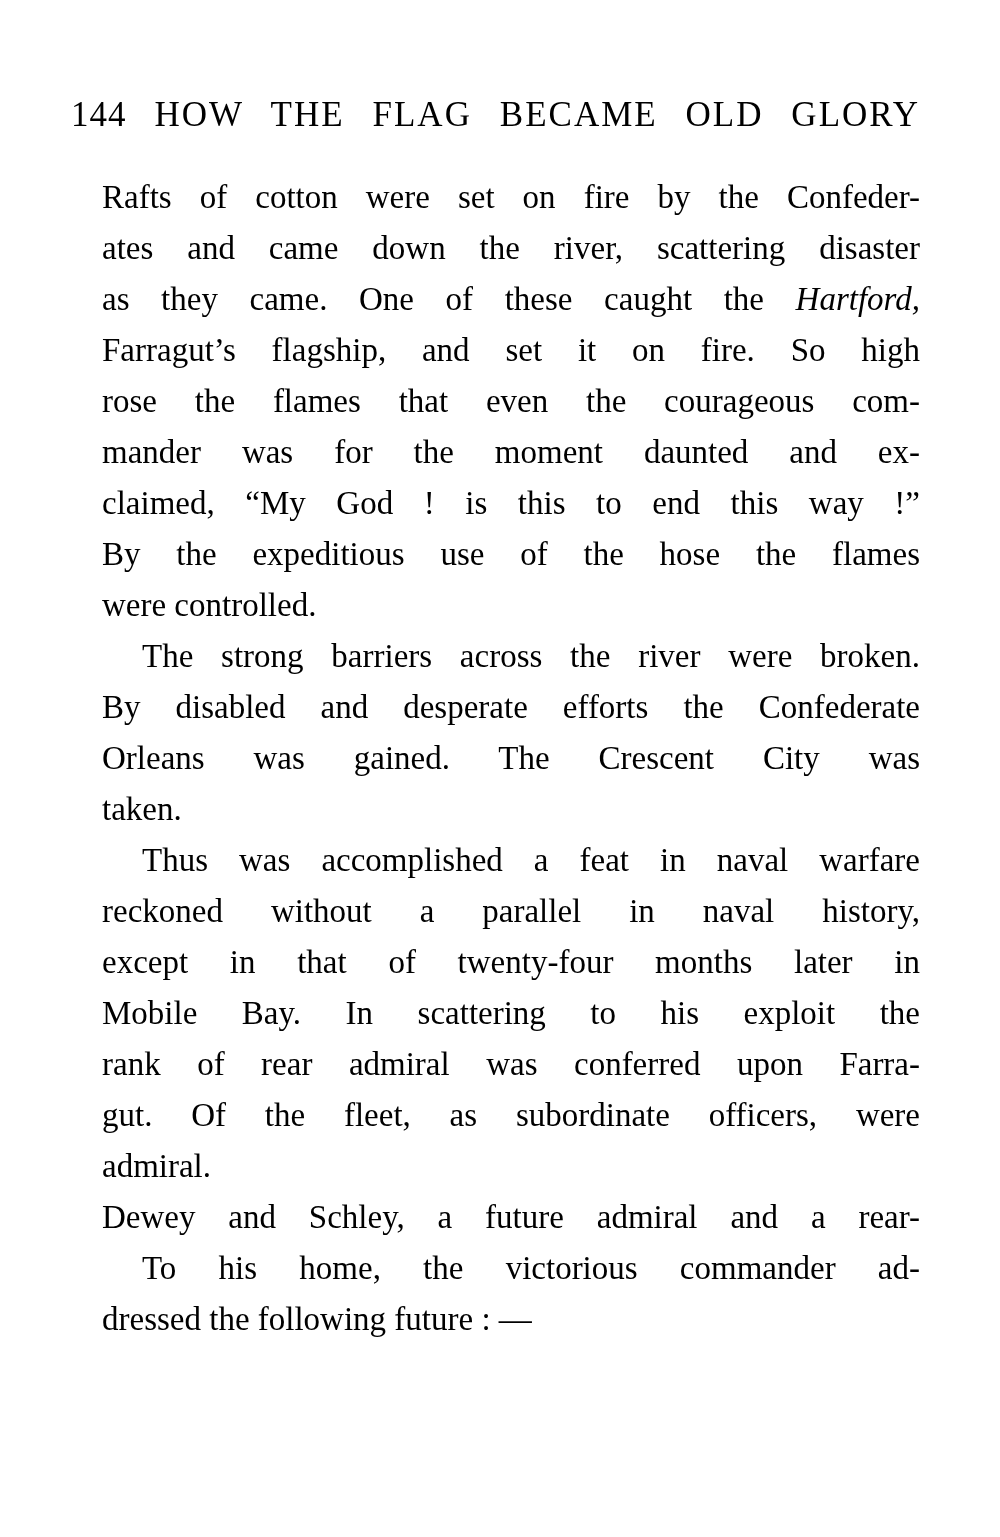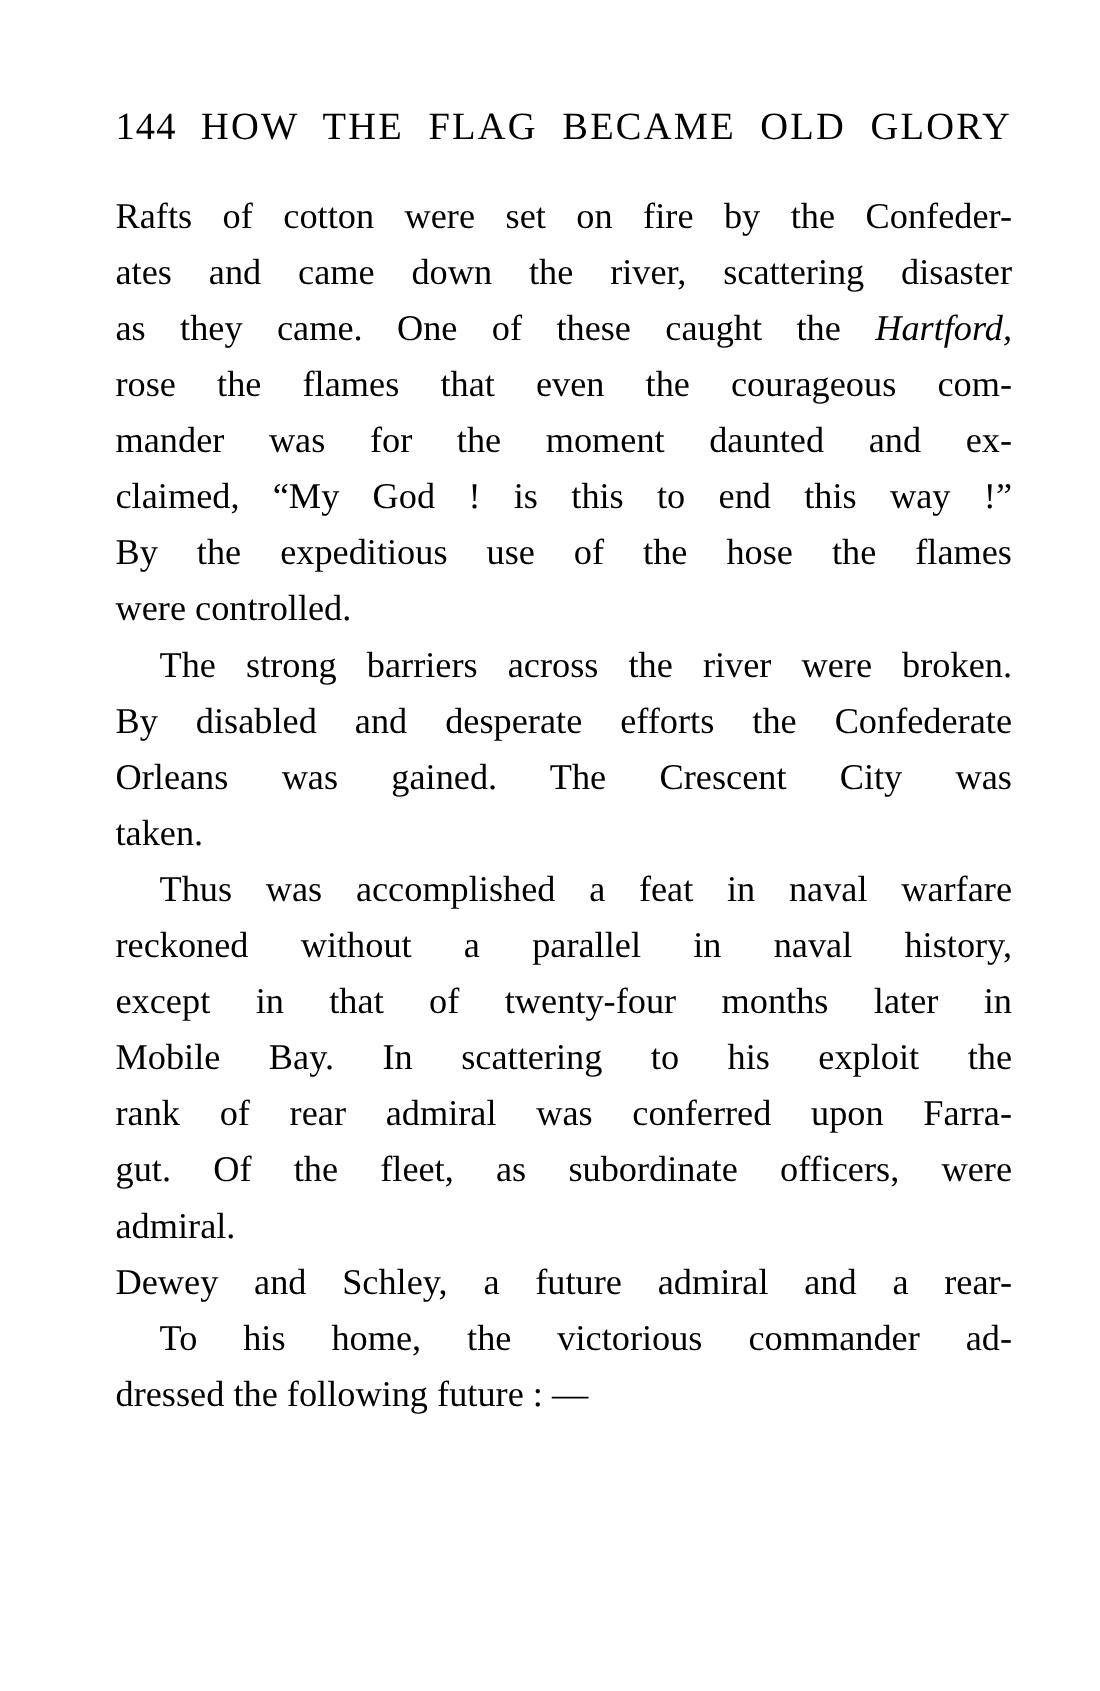--- a/index.html
+++ b/index.html
@@ -8,40 +8,41 @@
     height: 1537px;
     background: #ffffff;
     color: #000000;
     font-family: "Liberation Serif", serif;
     overflow: hidden;
   }
   .page {
     box-sizing: border-box;
     width: 1000px;
     height: 1537px;
-    padding: 95px 80px 0 105px;
+    padding: 95px 80px 0 71px;
   }
   .header-line {
     font-size: 35px;
     line-height: 40px;
     letter-spacing: 2px;
     text-align: justify;
     text-align-last: justify;
     margin-bottom: 37px;
     font-weight: normal;
   }
   .header-line .pgnum { letter-spacing: 1px; }
   .body-text {
     font-size: 33px;
     line-height: 51px;
   }
   .paragraph { margin: 0; }
   .line {
     text-align: justify;
     text-align-last: justify;
+    margin-left: 31px;
   }
   .line.last {
     text-align: right;
     text-align-last: left;
   }
   .line.indent { text-indent: 40px; }
   em { font-style: italic; }
 </style>
 </head>
 <body>
@@ -49,20 +50,21 @@
 <div class="page">
   <div class="header-line">
     <span class="pgnum">144</span>
     <span>HOW THE FLAG BECAME OLD GLORY</span>
   </div>
   <div class="body-text">
       <div class="paragraph">
         <div class="line"><span>Rafts of cotton were set on fire by the Confeder-</span></div>
         <div class="line"><span>ates and came down the river, scattering disaster</span></div>
         <div class="line"><span>as they came. One of these caught the </span><em>Hartford,</em></div>
+        <div class="line"><span>Farragut’s flagship, and set it on fire. So high</span></div>
         <div class="line"><span>rose the flames that even the courageous com-</span></div>
         <div class="line"><span>mander was for the moment daunted and ex-</span></div>
         <div class="line"><span>claimed, “My God ! is this to end this way !”</span></div>
         <div class="line"><span>By the expeditious use of the hose the flames</span></div>
         <div class="line last"><span>were controlled.</span></div>
       </div>
       <div class="paragraph">
         <div class="line indent"><span>The strong barriers across the river were broken.</span></div>
         <div class="line"><span>By disabled and desperate efforts the Confederate</span></div>
         <div class="line"><span>Orleans was gained. The Crescent City was</span></div>

